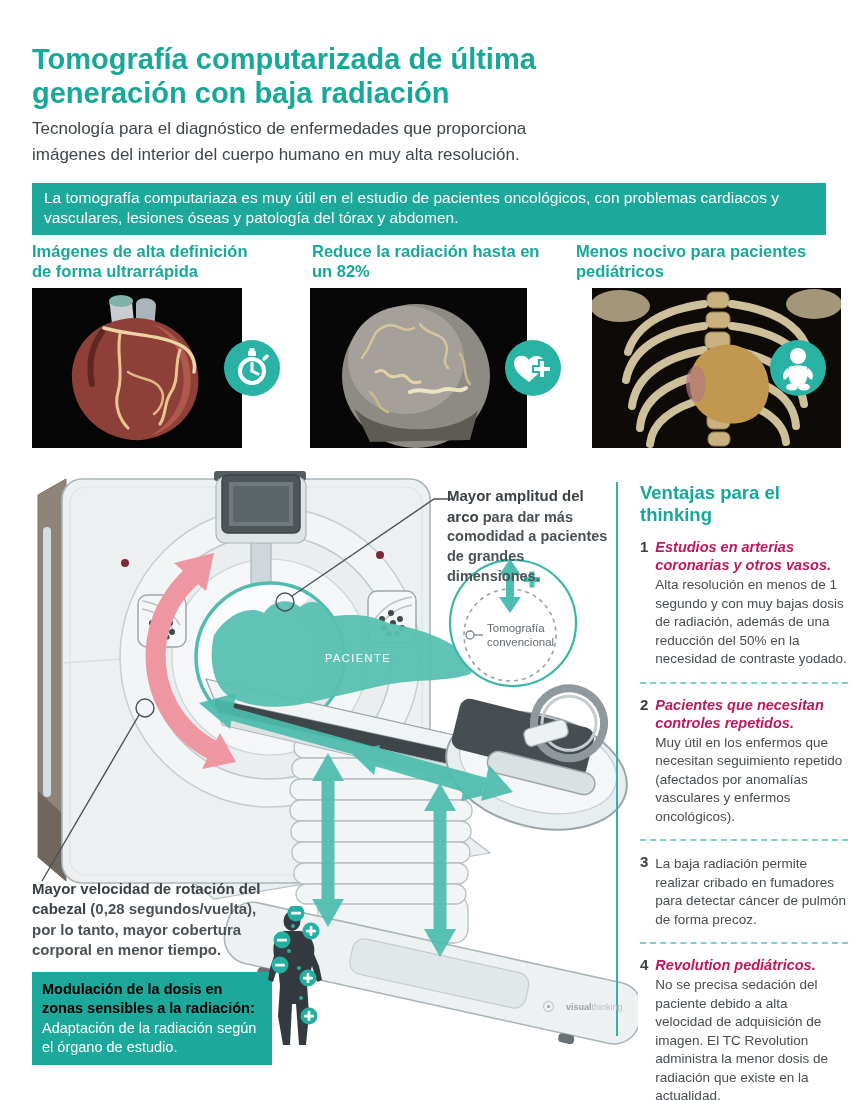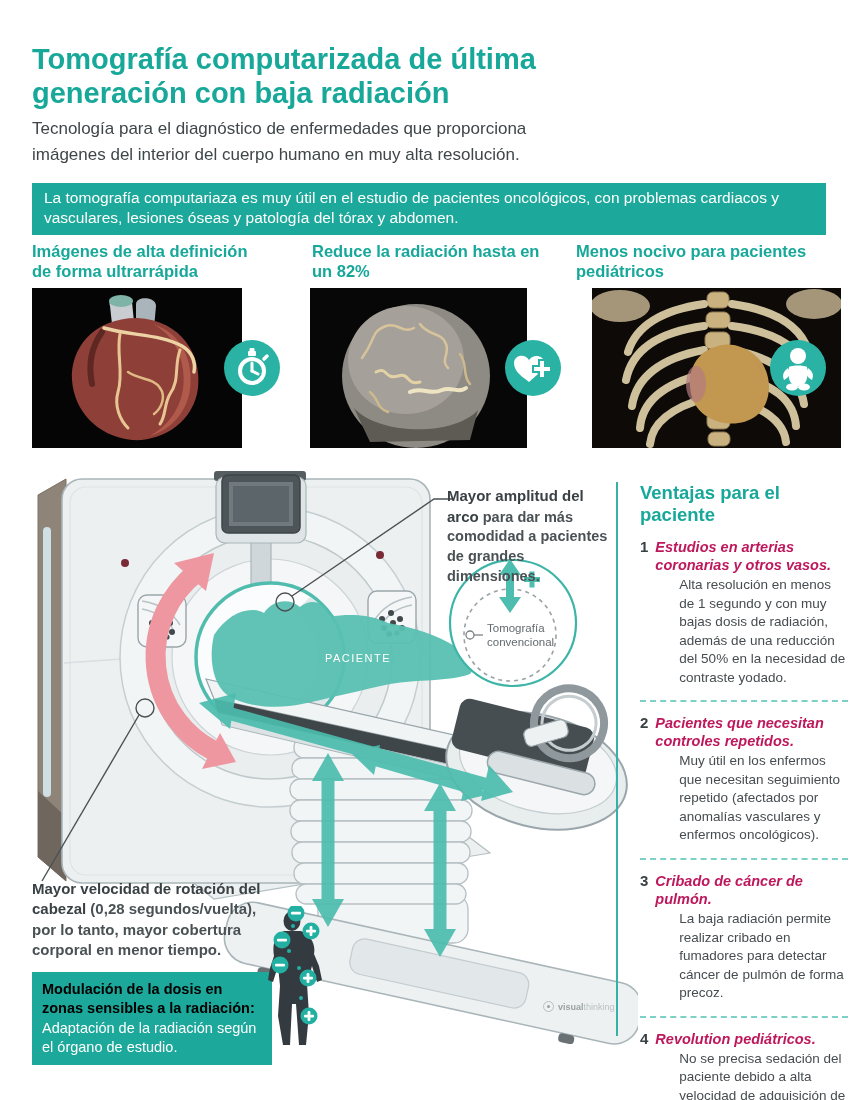--- a/index.html
+++ b/index.html
@@ -24,23 +24,23 @@
           padding:8px 10px;font-size:14.5px;line-height:1.33;}
   .modbox b{color:#000000;}
   
   .divider{left:616px;top:482px;width:2px;height:554px;background:#35b2a5;}
   .sidebar{left:640px;top:482px;width:208px;}
   .sb-head{font-size:18.5px;font-weight:bold;color:#17a89a;margin:0 0 12px 0;}
   .sb-item{display:flex;gap:7px;padding-bottom:13px;margin-bottom:12px;border-bottom:2px dashed #7dd0c5;}
   .sb-item:last-child{border-bottom:none;}
   .sb-num{font-size:15px;font-weight:bold;color:#3a4144;line-height:1.25;}
   .sb-title{font-size:14.5px;font-weight:bold;font-style:italic;color:#be185d;line-height:1.25;}
-  .sb-body{font-size:13.5px;color:#464c4f;line-height:1.37;margin-top:2px;margin-left:24px;}
+  .sb-body{font-size:13.5px;color:#464c4f;line-height:1.37;margin-top:2px;}
   
-  .credit{left:543px;top:1001px;display:flex;align-items:center;gap:4px;color:#b9c0c2;font-size:9px;}
+  .credit{left:543px;top:1001px;display:flex;align-items:center;gap:12px;color:#b9c0c2;font-size:9px;}
   .credit .dot{width:11px;height:11px;border:1.5px solid #b9c0c2;border-radius:50%;box-sizing:border-box;
                display:inline-flex;align-items:center;justify-content:center;}
   .credit .dot::after{content:"";width:3px;height:3px;border-radius:50%;background:#9aa1a4;}
   .credit .t1{color:#9aa1a4;font-weight:bold;}
 </style>
 </head>
 <body>
 
 <div id="canvas">
 
@@ -348,42 +348,41 @@
         <circle cx="37" cy="20" r="2"></circle>
           <circle cx="33" cy="45" r="2"></circle>
           <circle cx="43" cy="62" r="2"></circle>
           <circle cx="45" cy="92" r="2"></circle>
       </g>
     </g>
   </svg>
 
   <div class="abs divider"></div>
   <div class="abs sidebar">
-    <h2 class="sb-head">Ventajas para el paciente</h2>
+    <h2 class="sb-head">Ventajas para el thinking</h2>
     <div id="sb-items">
     <div class="sb-item">
       <span class="sb-num">1</span>
       <div>
         <div class="sb-title">Estudios en arterias coronarias y otros vasos.</div>
         <div class="sb-body">Alta resolución en menos de 1 segundo y con muy bajas dosis de radiación, además de una reducción del 50% en la necesidad de contraste yodado.</div>
       </div>
     </div>
 
     <div class="sb-item">
       <span class="sb-num">2</span>
       <div>
         <div class="sb-title">Pacientes que necesitan controles repetidos.</div>
         <div class="sb-body">Muy útil en los enfermos que necesitan seguimiento repetido (afectados por anomalías vasculares y enfermos oncológicos).</div>
       </div>
     </div>
 
     <div class="sb-item">
       <span class="sb-num">3</span>
       <div>
-        <div class="sb-title">Cribado de cáncer de pulmón.</div>
         <div class="sb-body">La baja radiación permite realizar cribado en fumadores para detectar cáncer de pulmón de forma precoz.</div>
       </div>
     </div>
 
     <div class="sb-item">
       <span class="sb-num">4</span>
       <div>
         <div class="sb-title">Revolution pediátricos.</div>
         <div class="sb-body">No se precisa sedación del paciente debido a alta velocidad de adquisición de imagen. El TC Revolution administra la menor dosis de radiación que existe en la actualidad.</div>
       </div>

